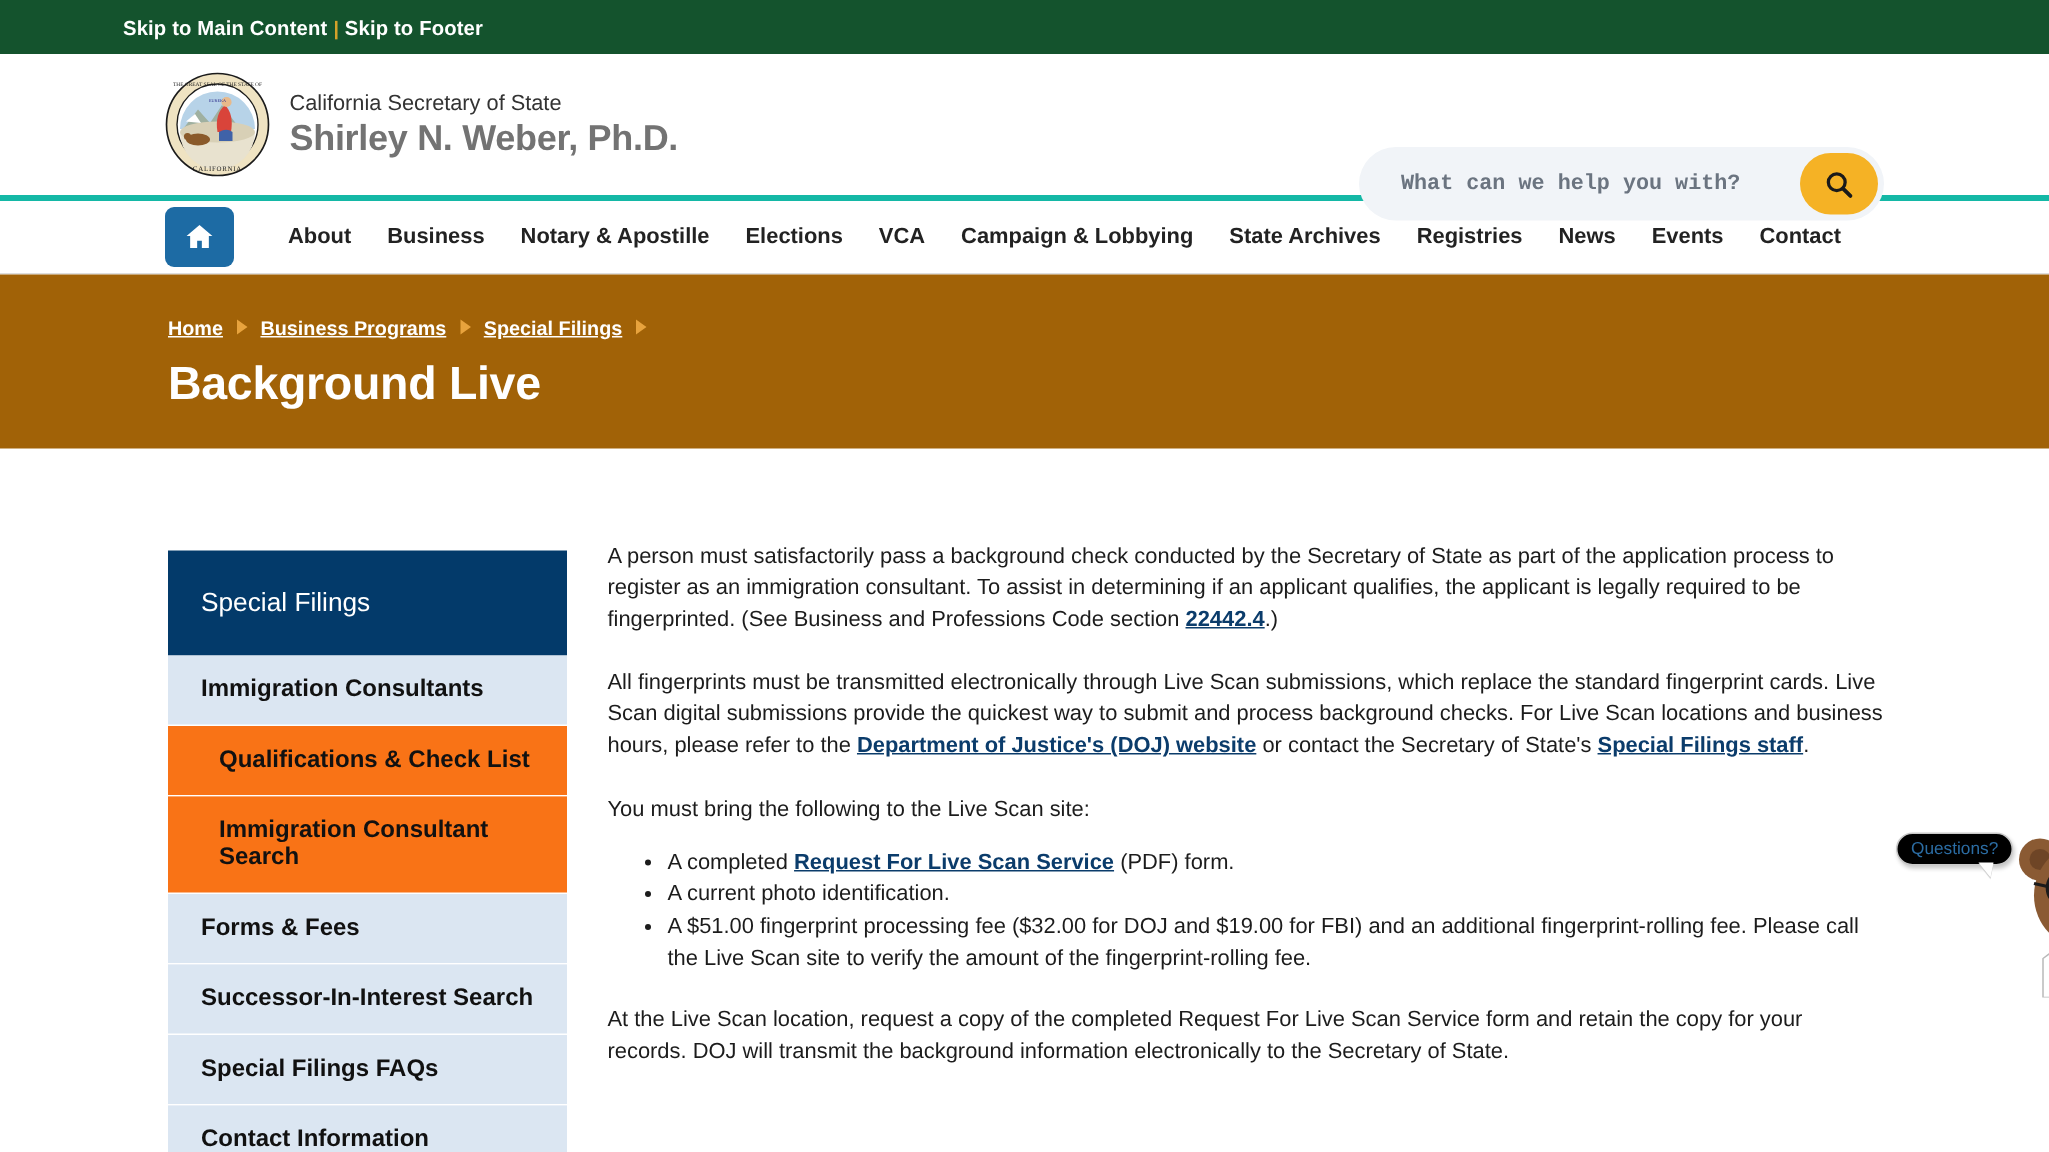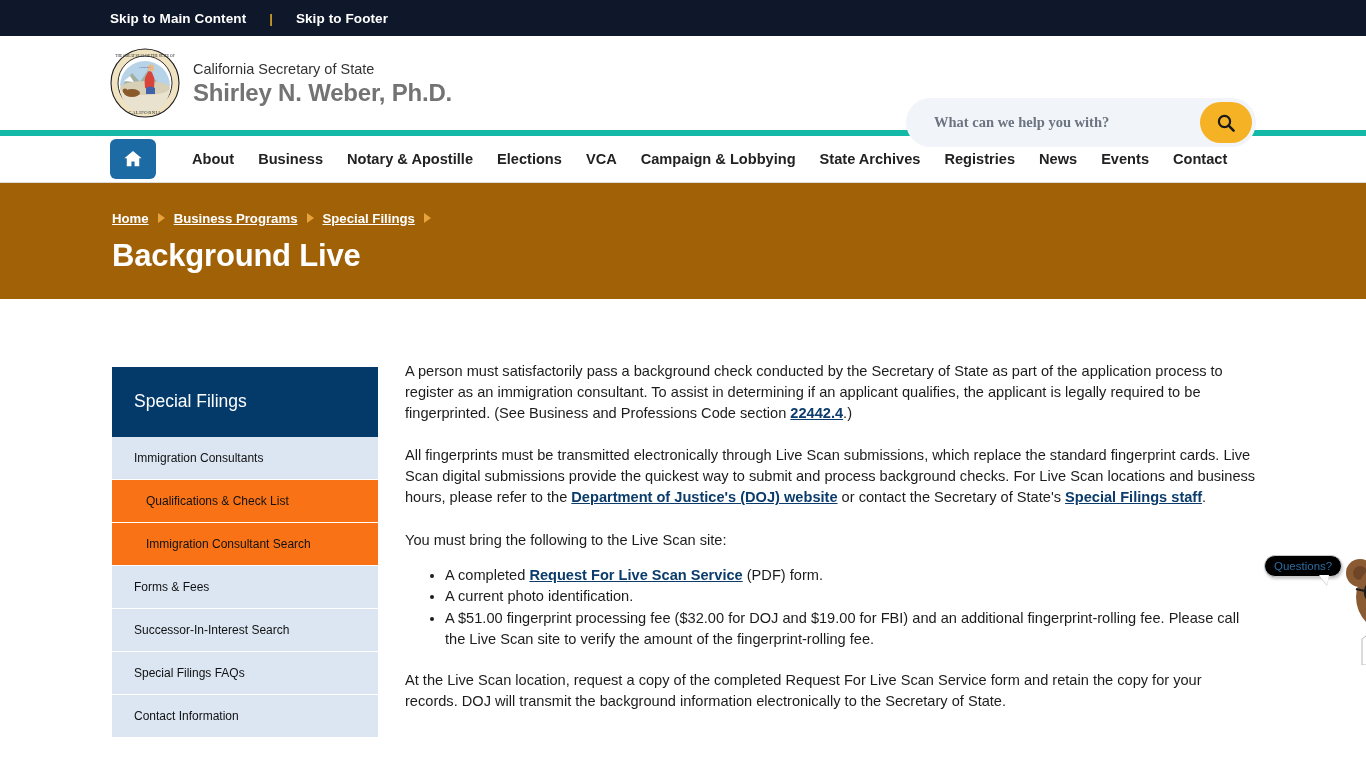--- a/index.html
+++ b/index.html
@@ -7,25 +7,25 @@
     margin: 0; padding: 0;
     width: 1366px; height: 768px;
     overflow: hidden;
     background: #ffffff;
     font-family: "Liberation Sans", sans-serif;
   }
 
   
   .skipbar {
     height: 36px;
-    background: #0f172a;
+    background: #14532d;
     display: flex;
     align-items: center;
-    padding-left: 110px;
-    gap: 23px;
+    padding-left: 82px;
+    gap: 4px;
   }
   .skipbar a {
     color: #ffffff;
     font-size: 13.5px;
     font-weight: bold;
     text-decoration: none;
     letter-spacing: .1px;
   }
   .skip-sep { color: #d4a12a; font-weight: bold; font-size: 13px; }
 
@@ -53,35 +53,35 @@
     right: 110px; top: 62px;
     width: 350px; height: 49px;
     background: #f1f4f8;
     border-radius: 26px;
     display: flex; align-items: center;
     padding-left: 26px;
   }
   .searchwrap input {
     flex: 1; border: none; outline: none; background: transparent;
     font-size: 14.5px; font-weight: bold; color: #0f172a;
-    font-family: Liberation Serif, serif;
+    font-family: Liberation Mono, monospace;
   }
   .searchwrap input::placeholder { color: #6b7480; font-weight: bold; }
   .search-btn {
     width: 52px; height: 41px; margin-right: 4px;
     background: #f5b225; border: none; border-radius: 21px;
     display: flex; align-items: center; justify-content: center;
     cursor: pointer;
   }
 
   
   .navbar {
     height: 53px;
     background: #ffffff;
-    border-top: 6px solid #14b8a6;
+    border-top: 4px solid #14b8a6;
     border-bottom: 1px solid #dddddd;
     display: flex; align-items: center;
     padding-left: 110px;
     gap: 0;
   }
   .home-btn {
     width: 46px; height: 40px;
     background: #1d6ba4;
     border-radius: 6px;
     display: flex; align-items: center; justify-content: center;
@@ -124,21 +124,21 @@
     position: relative;
   }
   .sidebar { width: 266px; flex: 0 0 266px; margin-top: 68px; }
   .side-head {
     background: #033a6a; color: #ffffff;
     font-size: 17.5px; padding: 24px 22px 25px 22px;
   }
   .side-item {
     background: #dbe6f2;
     border-bottom: 1px solid #ffffff;
-    font-size: 12px; font-weight: normal; color: #111111;
+    font-size: 16px; font-weight: bold; color: #111111;
     padding: 14px 14px 14px 22px;
     cursor: pointer;
   }
   .side-item.sub {
     background: #f97316;
     padding-left: 34px;
   }
 
   .content { flex: 1; margin-top: 62px; min-width: 0; }
   .content p {

